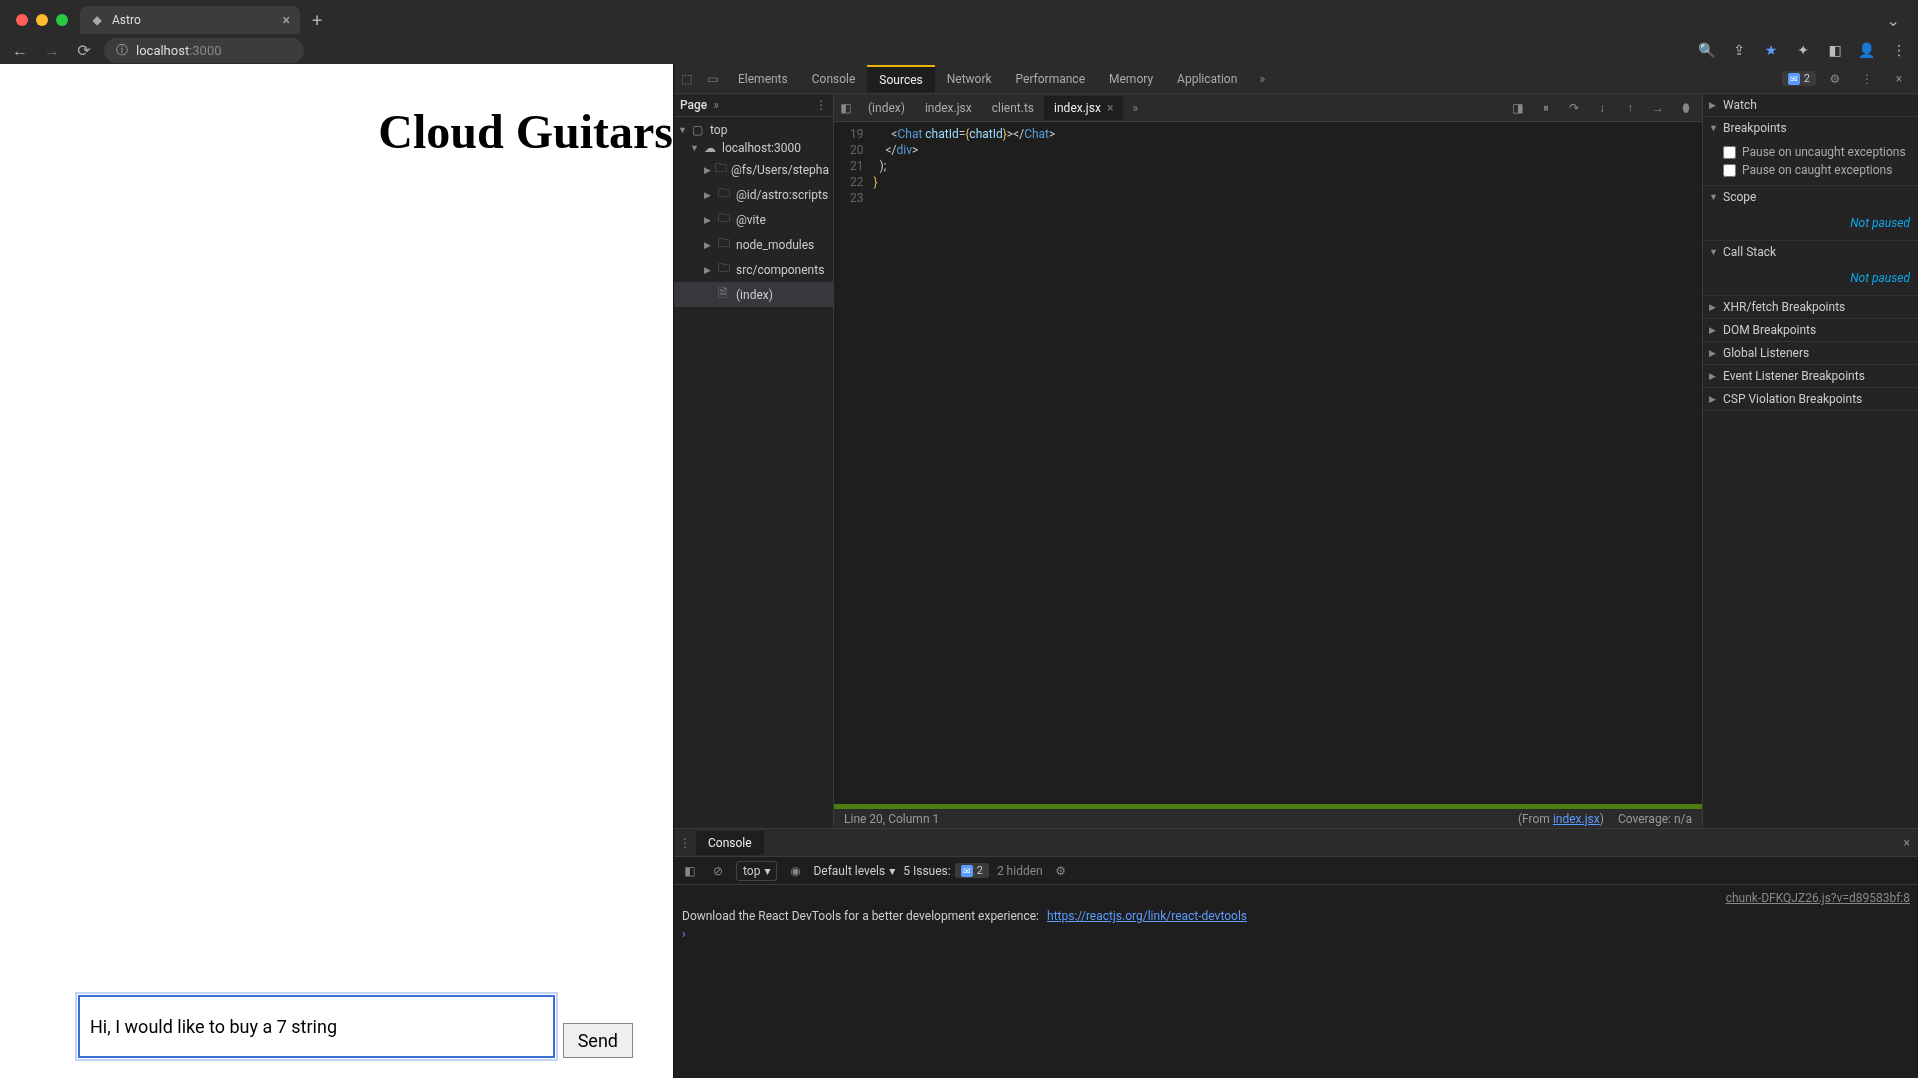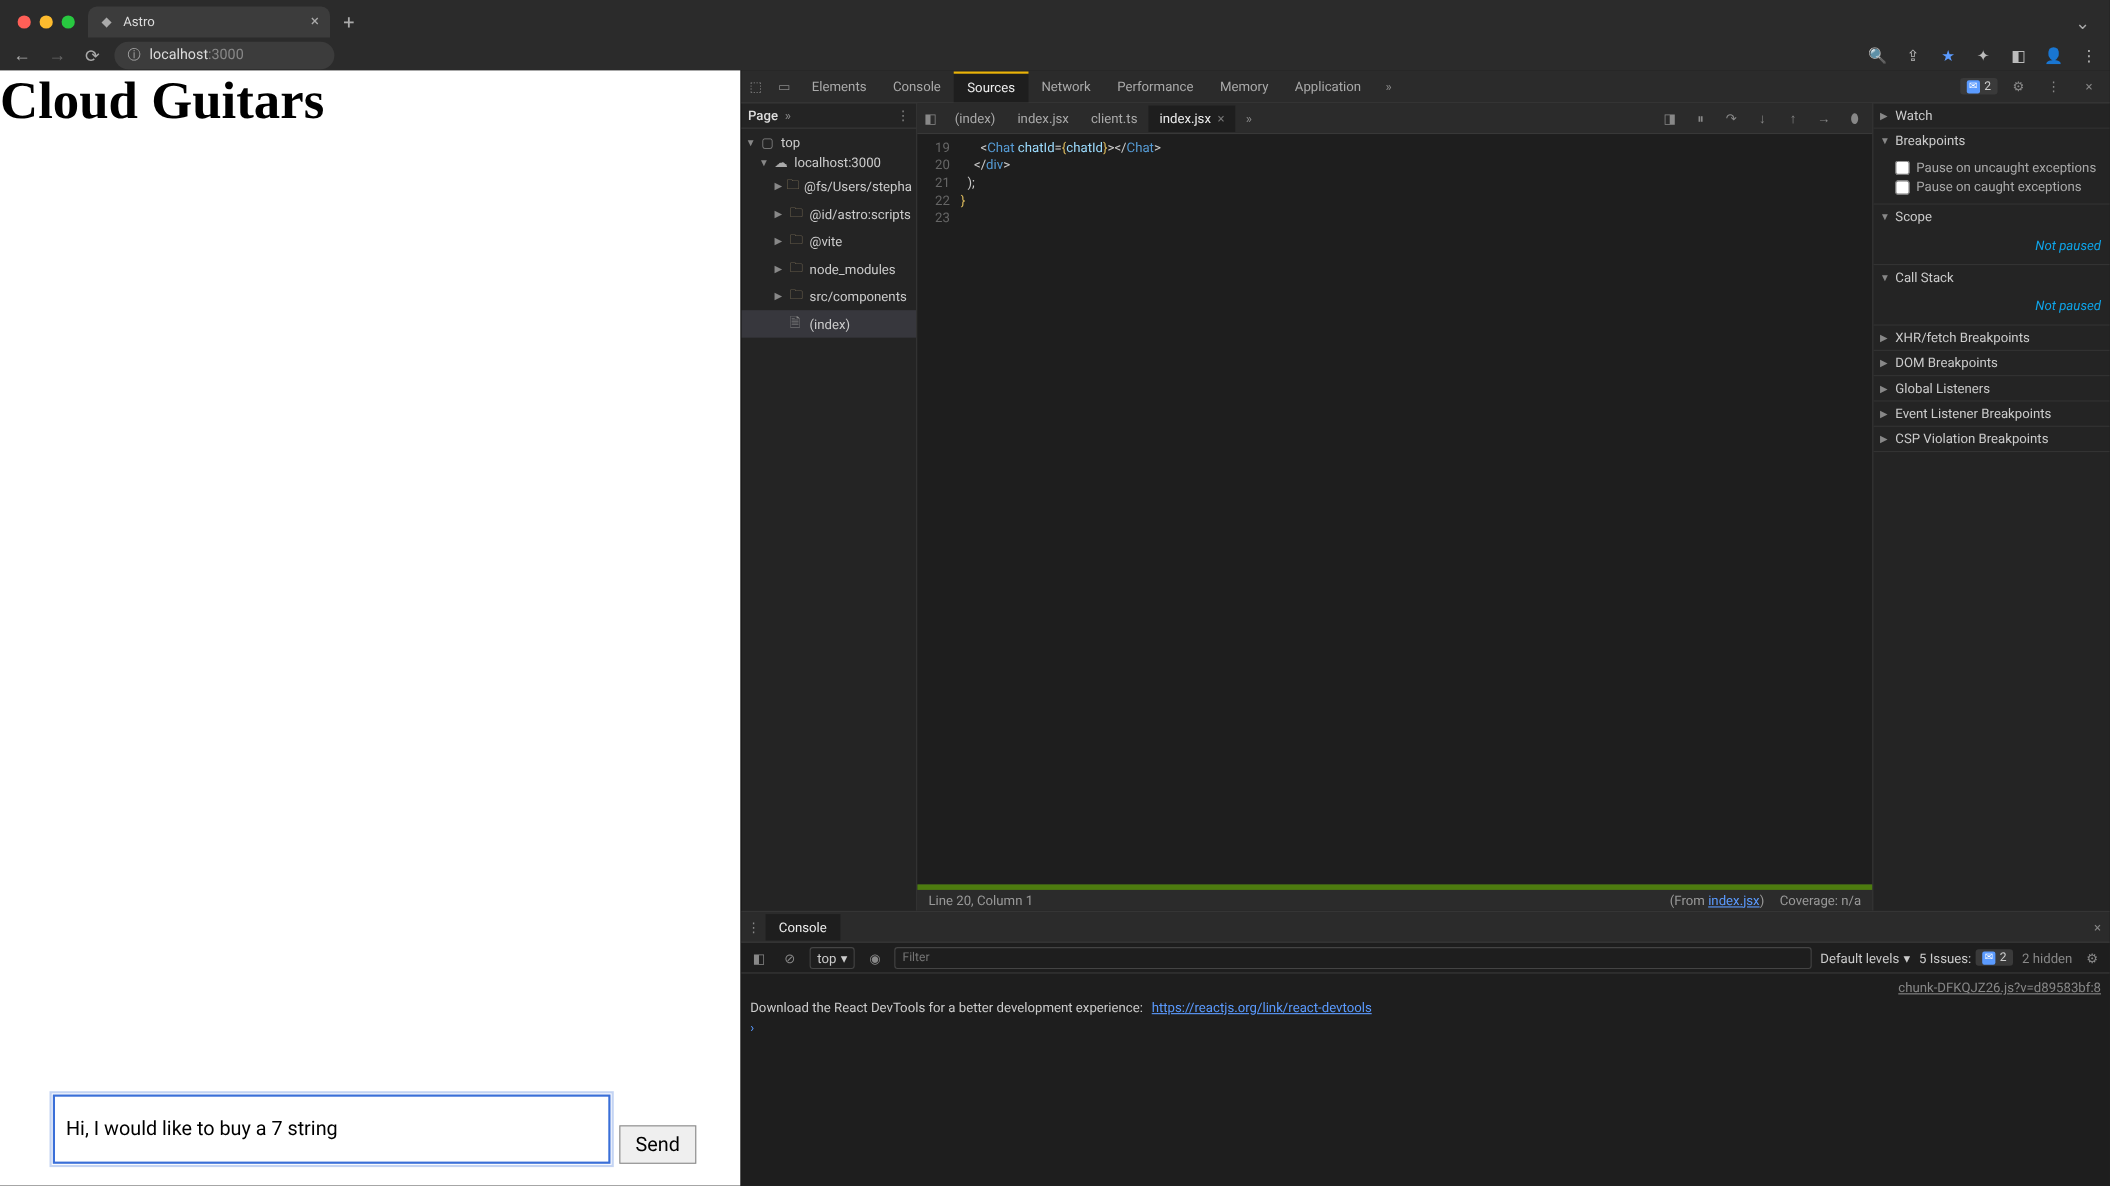--- a/index.html
+++ b/index.html
@@ -25,22 +25,22 @@
   .url-bar .lock { color:#aaa; font-size:12px;}
   .url-text { color: #ddd; font-size: 13px; }
   .url-text .dim { color: #888; }
   .nav-right { margin-left: auto; display:flex; gap: 10px; align-items:center;}
   .nav-icon { color:#bbb; width:22px; text-align:center; font-size:14px; cursor:pointer;}
   .nav-icon.star { color:#5b9bff; }
   
   
   .main { display: flex; height: calc(1078px - 64px); }
   .page-view { width: 673px; background: #fff; position: relative; }
-  .page-title { font-family: "Times New Roman", serif; font-weight: bold; font-size: 48px; text-align: left; color:#000;}
-  .chat-bar { position: absolute; bottom: 20px; left: 48px; right: 40px; display:flex; gap:8px; }
+  .page-title { font-family: "Times New Roman", serif; font-weight: bold; font-size: 48px; text-align: right; padding-top: 40px; color:#000;}
+  .chat-bar { position: absolute; bottom: 20px; left: 78px; right: 40px; display:flex; gap:8px; }
   .chat-input { flex:1; border: 2px solid #3a6fd8; padding: 8px 10px; font-size: 18px; outline:2px solid rgba(58,111,216,0.3); outline-offset:1px;}
   .send-btn { border:1px solid #888; background:#efefef; padding: 6px 14px; font-size:18px; cursor:pointer;margin-top:28px;}
   
   
   .devtools { flex:1; display:flex; flex-direction:column; background:#242424; color:#ccc; font-size:12px; border-left:1px solid #111;}
   .dt-tabs { display:flex; align-items:center; height:30px; border-bottom:1px solid #3a3a3a; background:#2b2b2b;}
   .dt-tabs .icon { width:26px; text-align:center; color:#888; cursor:pointer;}
   .dt-tab { padding: 6px 12px; color:#aaa; cursor:pointer; }
   .dt-tab.active { color:#eee; background:#1e1e1e; border-top:2px solid #eab308; }
   .dt-tabs .right { margin-left:auto; display:flex; align-items:center; gap:6px; padding-right:6px;}
@@ -364,21 +364,20 @@
         <div class="x">×</div>
       </div>
       <div class="con-tb">
         <div class="icon">◧</div>
         <div class="icon">⊘</div>
         <div class="ctx-sel">
             <span>top</span>
             <span>▾</span>
           </div>
         <div class="icon">◉</div>
-        <div class="con-filter"><input placeholder="Filter" style=""></div>
         <div class="levels">
             <span>Default levels</span>
             <span>▾</span>
           </div>
         <div style="display:flex;gap:4px;align-items:center;">
             <span>5 Issues:</span>
             <span class="badge">
               <span class="sq">✉</span>
               <span>2</span>
             </span>

